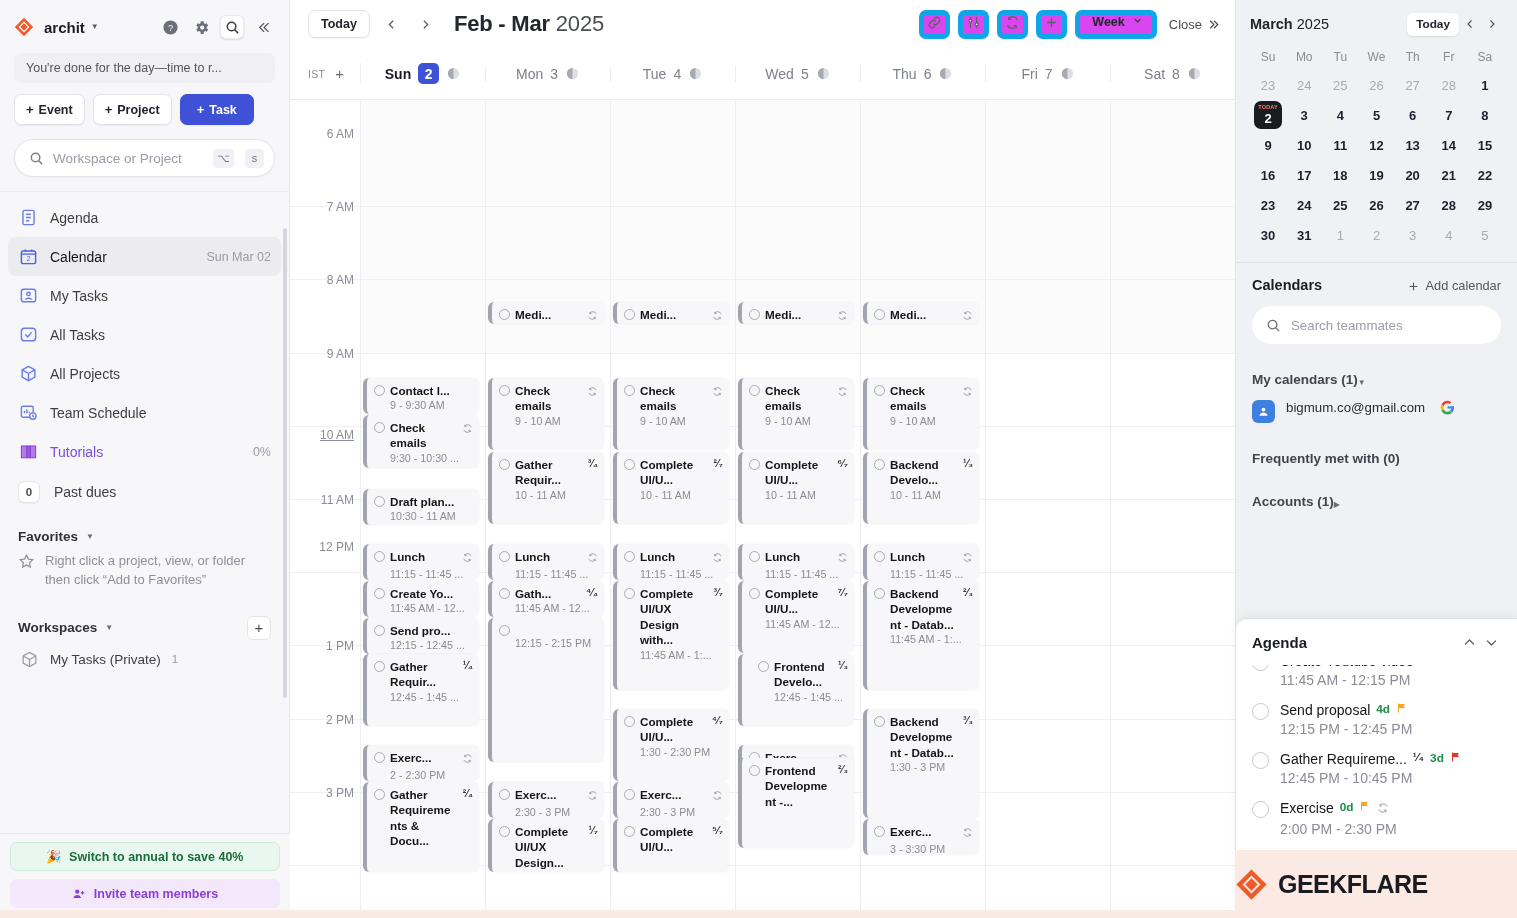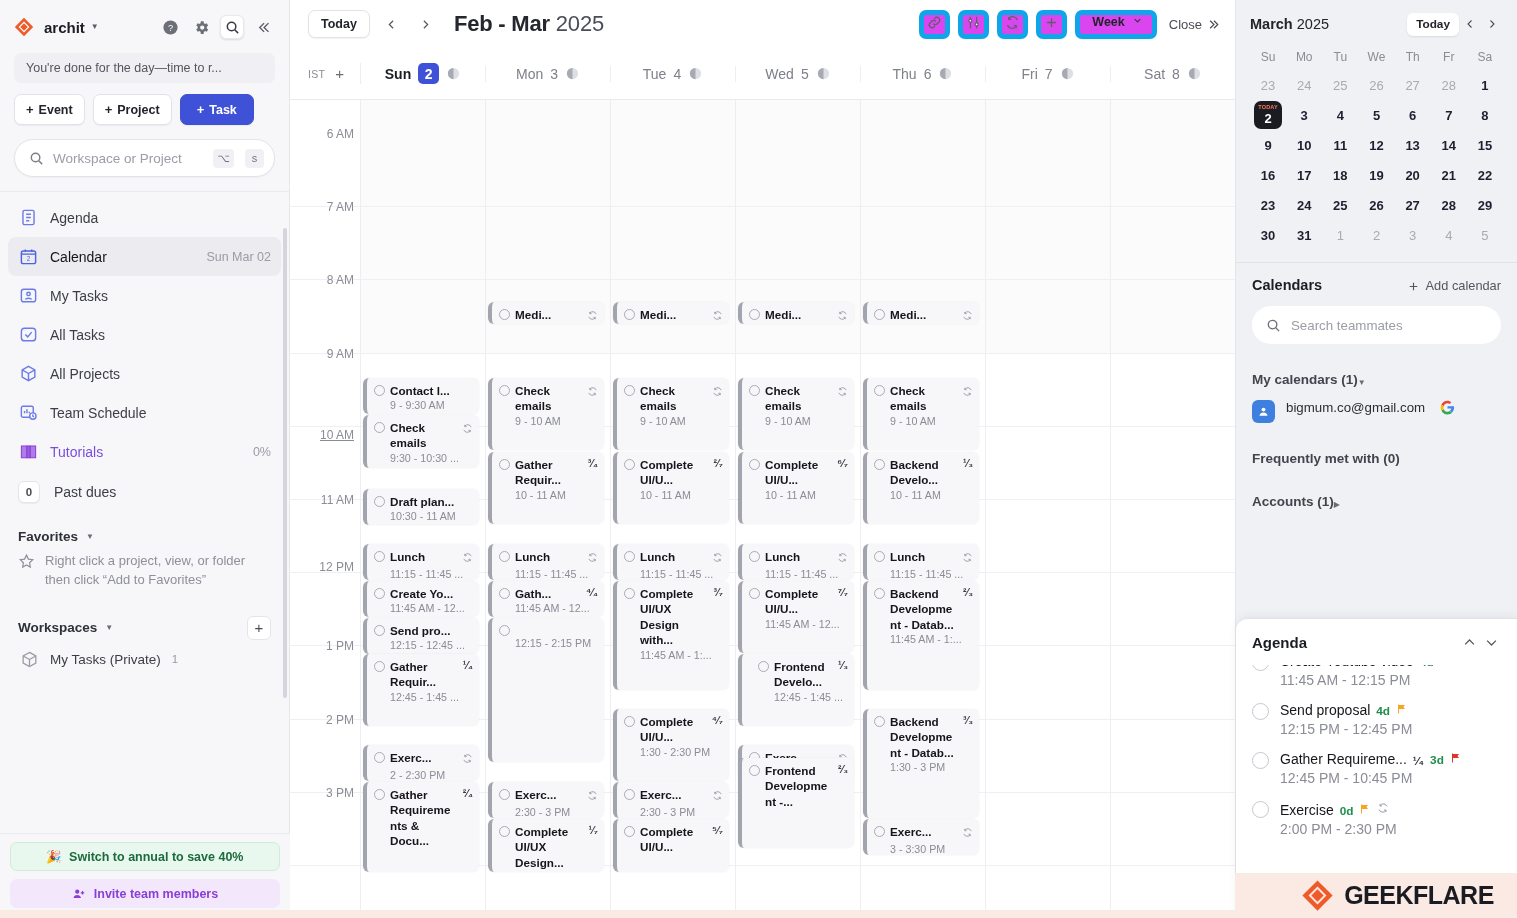--- a/index.html
+++ b/index.html
@@ -246,32 +246,31 @@
     box-shadow: 0 -2px 10px rgba(20,20,40,.06);
   }
   .agenda-head { height: 46px; display:flex; align-items:center; padding: 0 16px; }
   .agenda-title { font-size: 15px; font-weight: 700; color: #1b1d24; }
   .agenda-head .sp { flex: 1; }
   .agenda-arr { width: 22px; height:22px; display:flex; align-items:center; justify-content:center; color:#55575f; cursor:pointer;}
   .agenda-list { padding: 0 16px; overflow: hidden; height: 250px; }
   .ag-item { display:flex; align-items:flex-start; gap: 11px; margin-bottom: 14px; }
   .ag-circ { width: 17px; height: 17px; border-radius:50%; border: 1.6px solid #c6c8d0; flex:0 0 17px; margin-top: 1px;}
   .ag-main { flex:1; min-width: 0;}
-  .ag-row { display:flex; align-items:flex-end; gap: 6px; }
+  .ag-row { display:flex; align-items:flex-start; gap: 6px; }
   .ag-name { font-size: 14px; color:#15161b; white-space: nowrap; overflow:hidden; text-overflow: ellipsis;}
   .ag-frac { font-size: 11.5px; color:#2c2e36; font-weight:700; }
   .ag-days { font-size: 11.8px; font-weight:700; color:#1e8e4a; }
   .ag-time { font-size: 14px; color: #8a8c96; margin-top: 3px; }
   .flag { font-size: 12px; }
 
   .geekflare {
-    position:absolute; right: 0; bottom: 0; width: 282px; height: 45px;
-    background: #fbe9e4; display:flex; align-items:center; justify-content:center; gap: 10px;
+    position:absolute; right: 0; bottom: 0; width: 282px; height: 68px;
+    background: #fbe9e4; display:flex; align-items:center; justify-content:flex-start; gap: 10px;
     z-index: 20;
-    padding-left: 43px;
   }
   .gf-text { font-size: 25px; font-weight: 700; color: #1b1c22; letter-spacing: -.5px;}
   .bottom-strip {
     position:absolute; left:0; bottom:0; width: 1235px; height: 8px; background:#fbe9e4; z-index: 19;
   }
 </style>
 </head>
 <body>
 
 <div class="app">
@@ -593,21 +592,21 @@
           <div class="hour-lbl" style="top: 107.2px;">7 AM</div>
           <div class="hour-row" style="top: 180.4px; height: 73.2px;"></div>
           <div class="hour-lbl" style="top: 180.4px;">8 AM</div>
           <div class="hour-row" style="top: 253.6px; height: 73.2px;"></div>
           <div class="hour-lbl" style="top: 253.6px;">9 AM</div>
           <div class="hour-row" style="top: 326.8px; height: 73.2px;"></div>
           <div class="hour-lbl" style="top: 335px; text-decoration: underline;">10 AM</div>
           <div class="hour-row" style="top: 400px; height: 73.2px;"></div>
           <div class="hour-lbl" style="top: 400px;">11 AM</div>
           <div class="hour-row" style="top: 473.2px; height: 73.2px;"></div>
-          <div class="hour-lbl" style="top: 467px;">12 PM</div>
+          <div class="hour-lbl" style="top: 447px;">12 PM</div>
           <div class="hour-row" style="top: 546.4px; height: 73.2px;"></div>
           <div class="hour-lbl" style="top: 546.4px;">1 PM</div>
           <div class="hour-row" style="top: 619.6px; height: 73.2px;"></div>
           <div class="hour-lbl" style="top: 619.6px;">2 PM</div>
           <div class="hour-row" style="top: 692.8px; height: 73.2px;"></div>
           <div class="hour-lbl" style="top: 692.8px;">3 PM</div>
           <div class="vline" style="left: 70px;"></div>
           <div class="vline" style="left: 195px;"></div>
           <div class="vline" style="left: 320px;"></div>
           <div class="vline" style="left: 445px;"></div>

